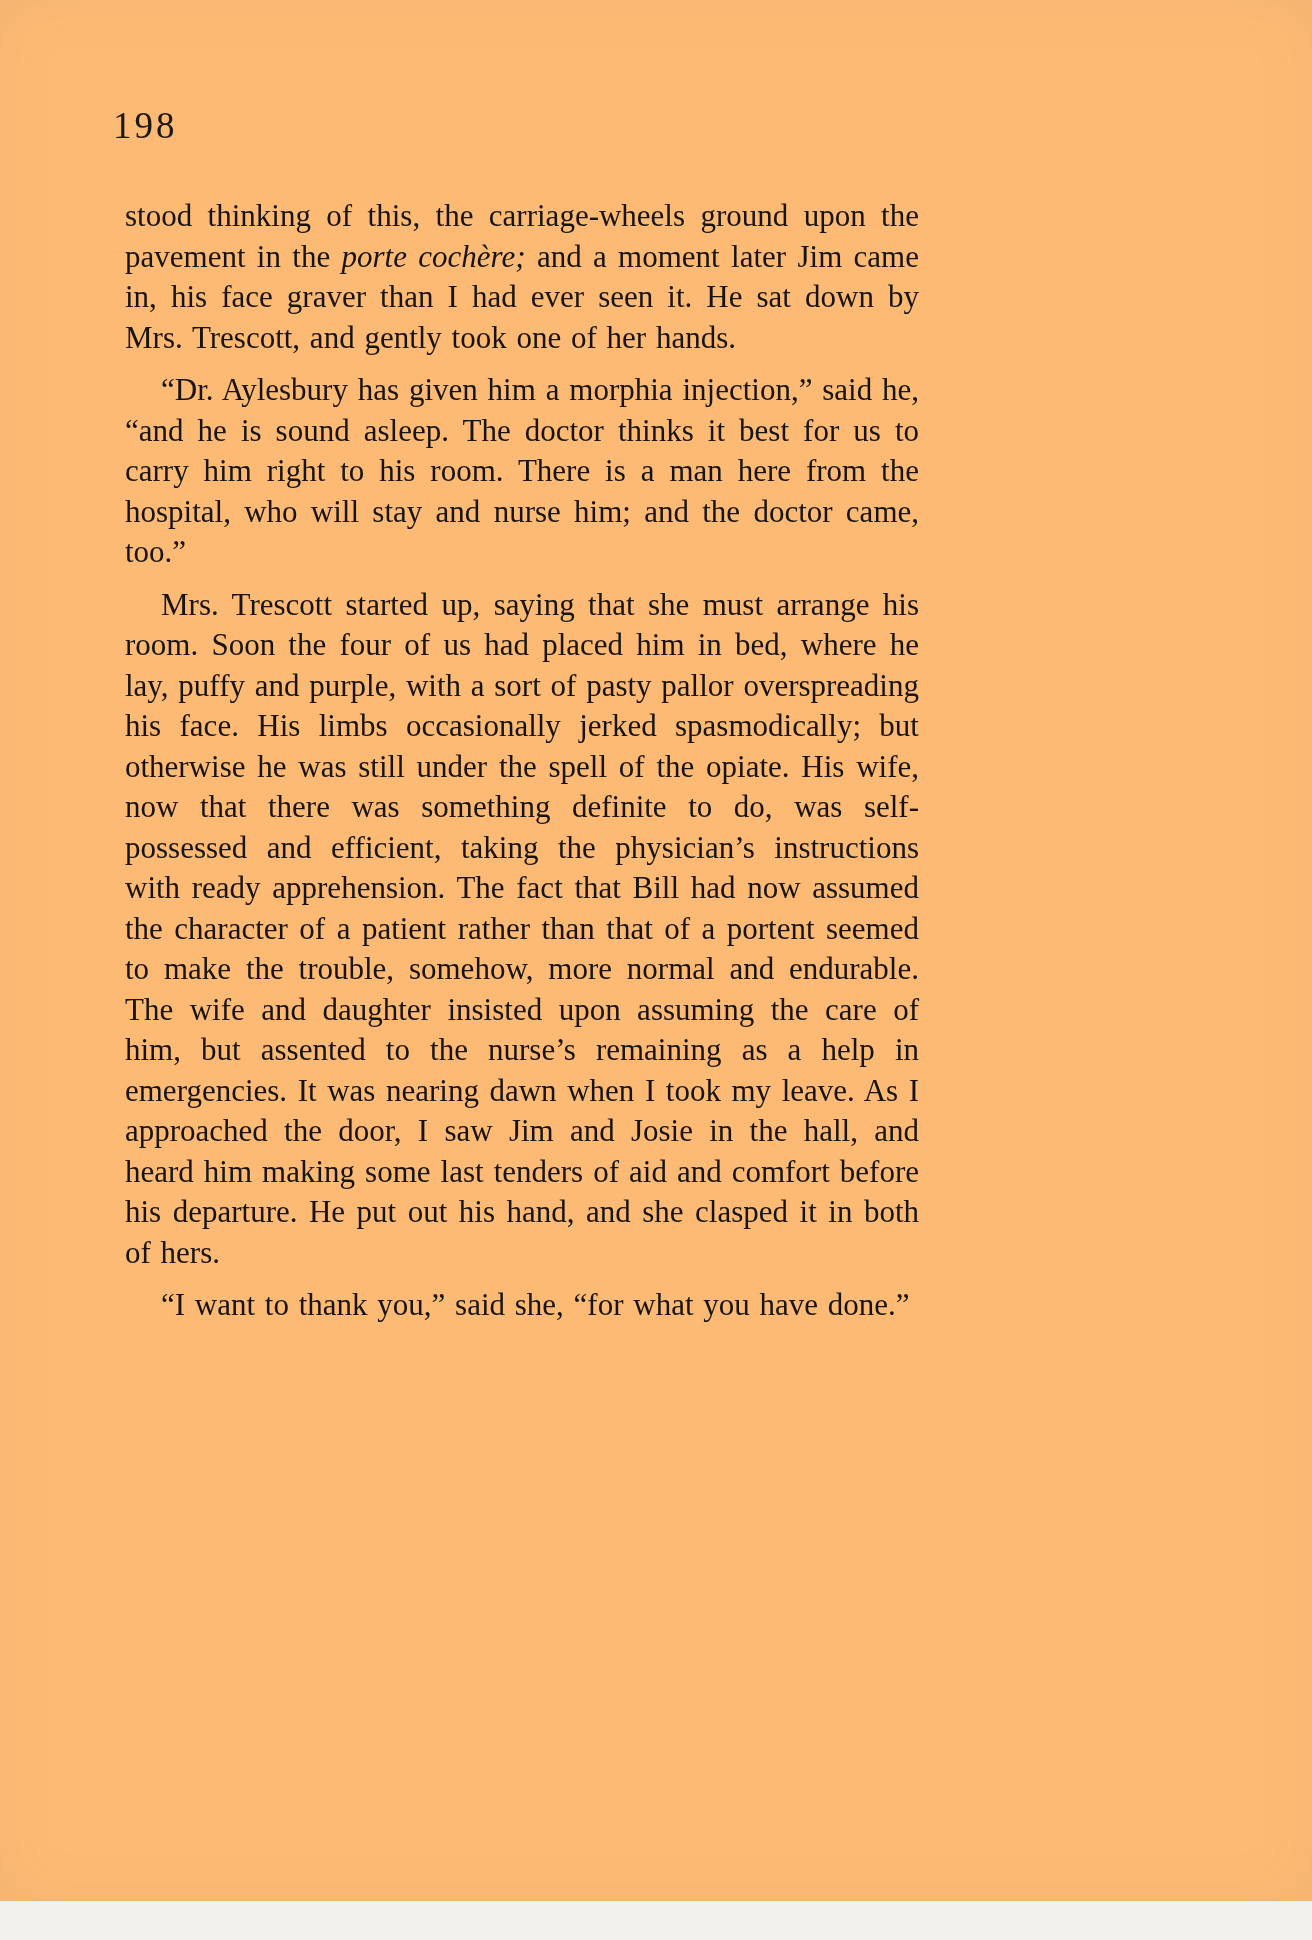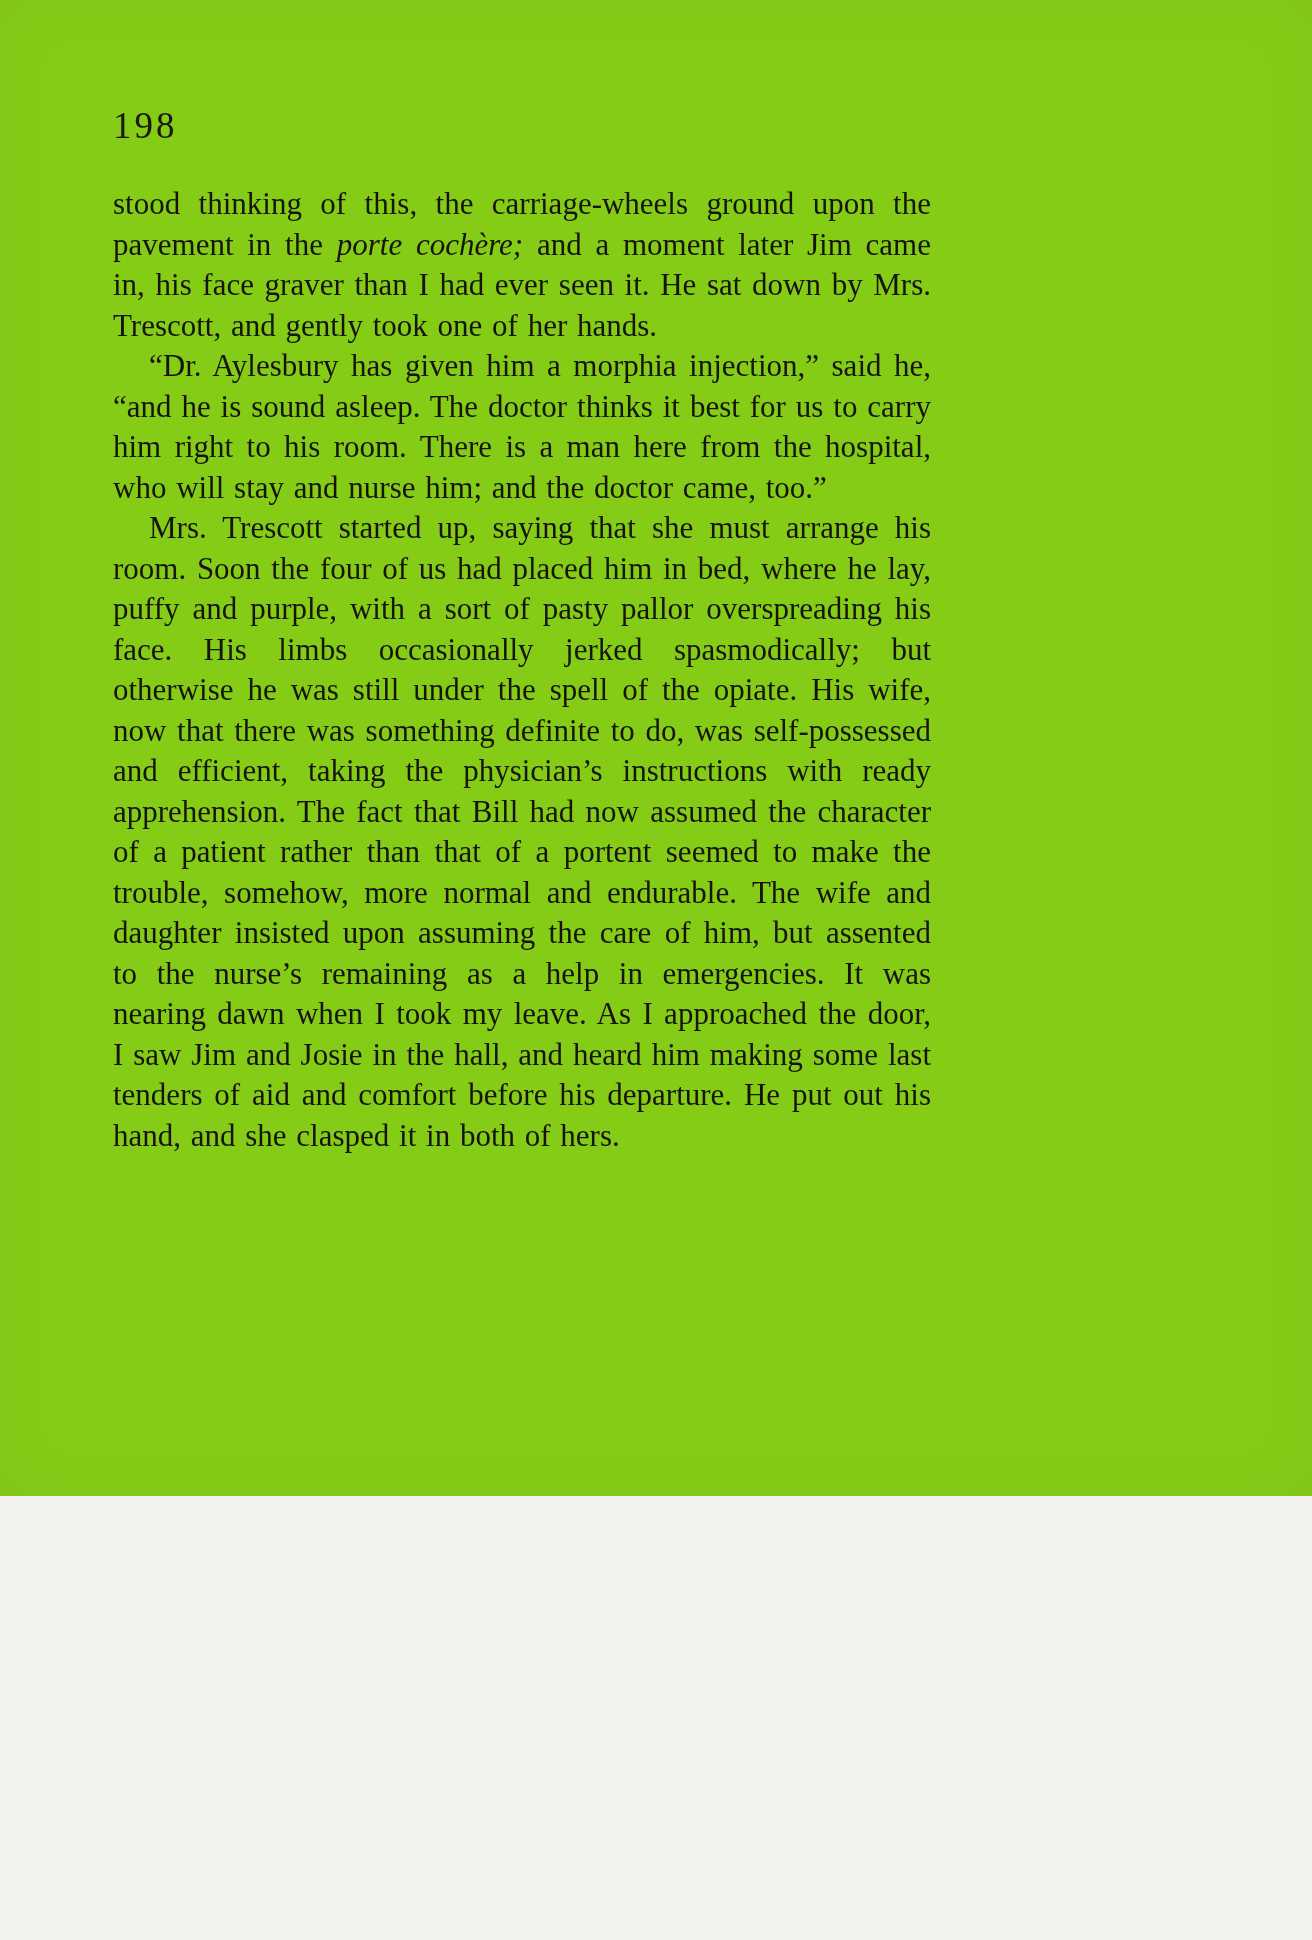--- a/index.html
+++ b/index.html
@@ -4,22 +4,22 @@
 <style>
   * { margin: 0; padding: 0; box-sizing: border-box; }
 
   html, body {
     background: #f2f1ee;
   }
 
   .page {
     position: relative;
     width: 1312px;
-    height: 1496px;
-    background: #84cc16;
+    height: 1901px;
+    background: #fdba74;
     color: #17140f;
     font-family: "Liberation Serif", "DejaVu Serif", serif;
     overflow: hidden;
   }
 
   
   .page::after {
     content: "";
     position: absolute;
     inset: 0;
@@ -57,21 +57,21 @@
     left: 113px;
     width: 818px;
     font-size: 31px;
     line-height: 40.5px;
     text-align: justify;
     word-spacing: 2px;
     color: #17140f;
   }
 
   .page-body p {
-    margin: 0;
+    margin: 12px;
   }
 
   .page-body p.indent {
     text-indent: 36px;
   }
 
   .italic {
     font-style: italic;
   }
 </style>
@@ -81,15 +81,16 @@
 <div class="page">
 
   <header class="page-header">
     <span class="page-number">198</span>
   </header>
 
   <main class="page-body" id="body-container">
       <p class=""><span>stood thinking of this, the carriage-wheels ground upon the pavement in the </span><span class="italic">porte cochère;</span><span> and a moment later Jim came in, his face graver than I had ever seen it.  He sat down by Mrs. Trescott, and gently took one of her hands.</span></p>
       <p class="indent"><span>“Dr. Aylesbury has given him a morphia injection,” said he, “and he is sound asleep.  The doctor thinks it best for us to carry him right to his room.  There is a man here from the hospital, who will stay and nurse him; and the doctor came, too.”</span></p>
       <p class="indent"><span>Mrs. Trescott started up, saying that she must arrange his room.  Soon the four of us had placed him in bed, where he lay, puffy and purple, with a sort of pasty pallor overspreading his face.  His limbs occasionally jerked spasmodically; but otherwise he was still under the spell of the opiate.  His wife, now that there was something definite to do, was self-possessed and efficient, taking the physician’s instructions with ready apprehension.  The fact that Bill had now assumed the character of a patient rather than that of a portent seemed to make the trouble, somehow, more normal and endurable.  The wife and daughter insisted upon assuming the care of him, but assented to the nurse’s remaining as a help in emergencies.  It was nearing dawn when I took my leave.  As I approached the door, I saw Jim and Josie in the hall, and heard him making some last tenders of aid and comfort before his departure.  He put out his hand, and she clasped it in both of hers.</span></p>
+      <p class="indent"><span>“I want to thank you,” said she, “for what you have done.”</span></p>
     </main>
 
 </div>
 
 </body></html>

